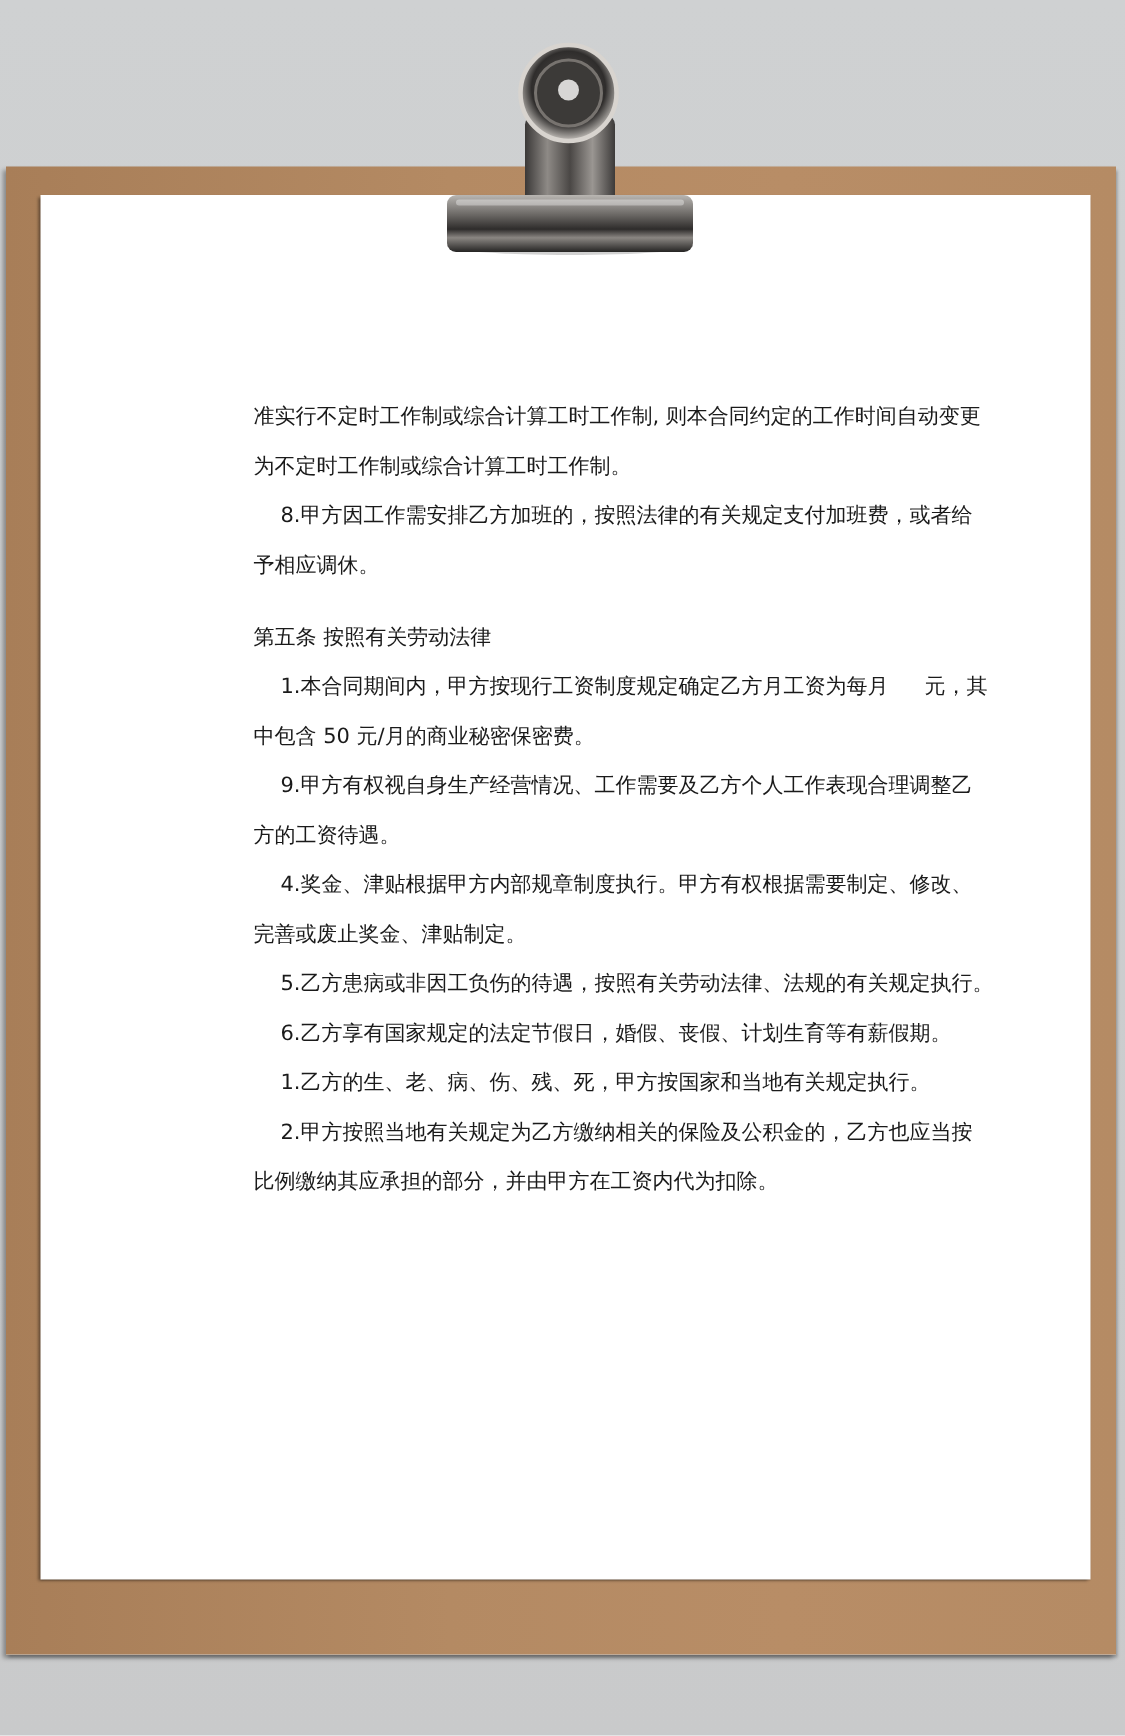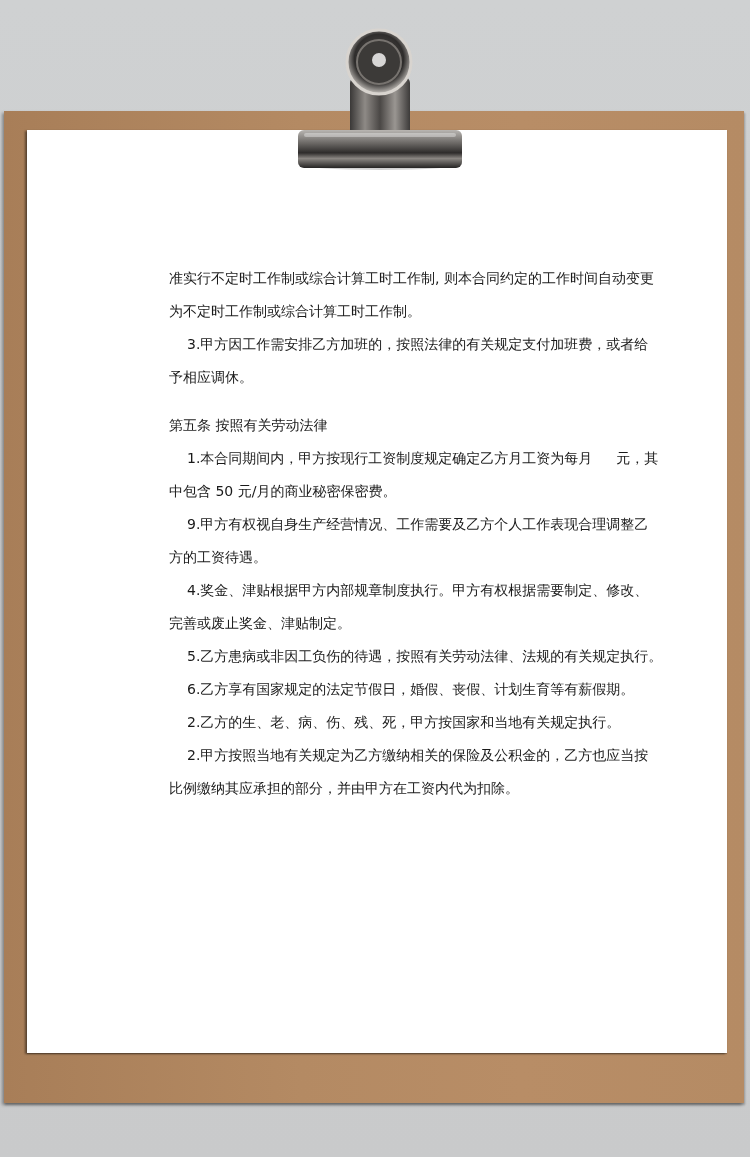--- a/index.html
+++ b/index.html
@@ -61,29 +61,29 @@
   <circle cx="89" cy="40" r="32" fill="url(#ring)" stroke="#d8d4cf" stroke-width="3"></circle>
   <circle cx="89" cy="40" r="22" fill="#3c3a38" stroke="#77736f" stroke-width="2"></circle>
   <circle cx="89" cy="38" r="7" fill="#d7d6d5"></circle>
   <rect x="8" y="108" width="164" height="38" rx="6" fill="url(#base)"></rect>
   <rect x="14" y="111" width="152" height="4" rx="2" fill="rgba(255,255,255,0.35)"></rect>
 </svg>
 
 <div class="doc">
   <p>准实行不定时工作制或综合计算工时工作制, 则本合同约定的工作时间自动变更</p>
   <p>为不定时工作制或综合计算工时工作制。</p>
-  <p class="indent">3.甲方因工作需安排乙方加班的，按照法律的有关规定支付加班费，或者给</p>
+  <p class="indent">8.甲方因工作需安排乙方加班的，按照法律的有关规定支付加班费，或者给</p>
   <p>予相应调休。</p>
 
   <p class="heading">第五条  按照有关劳动法律</p>
   <p class="indent"><span>1.本合同期间内，甲方按现行工资制度规定确定乙方月工资为每月</span><span class="blank"></span><span>元，其</span></p>
   <p>中包含 50 元/月的商业秘密保密费。</p>
   <p class="indent">9.甲方有权视自身生产经营情况、工作需要及乙方个人工作表现合理调整乙</p>
   <p>方的工资待遇。</p>
   <p class="indent">4.奖金、津贴根据甲方内部规章制度执行。甲方有权根据需要制定、修改、</p>
   <p>完善或废止奖金、津贴制定。</p>
   <p class="indent">5.乙方患病或非因工负伤的待遇，按照有关劳动法律、法规的有关规定执行。</p>
   <p class="indent">6.乙方享有国家规定的法定节假日，婚假、丧假、计划生育等有薪假期。</p>
-  <p class="indent">2.乙方的生、老、病、伤、残、死，甲方按国家和当地有关规定执行。</p>
+  <p class="indent">1.乙方的生、老、病、伤、残、死，甲方按国家和当地有关规定执行。</p>
   <p class="indent">2.甲方按照当地有关规定为乙方缴纳相关的保险及公积金的，乙方也应当按</p>
   <p>比例缴纳其应承担的部分，并由甲方在工资内代为扣除。</p>
 
 </div>
 
 </body></html>

